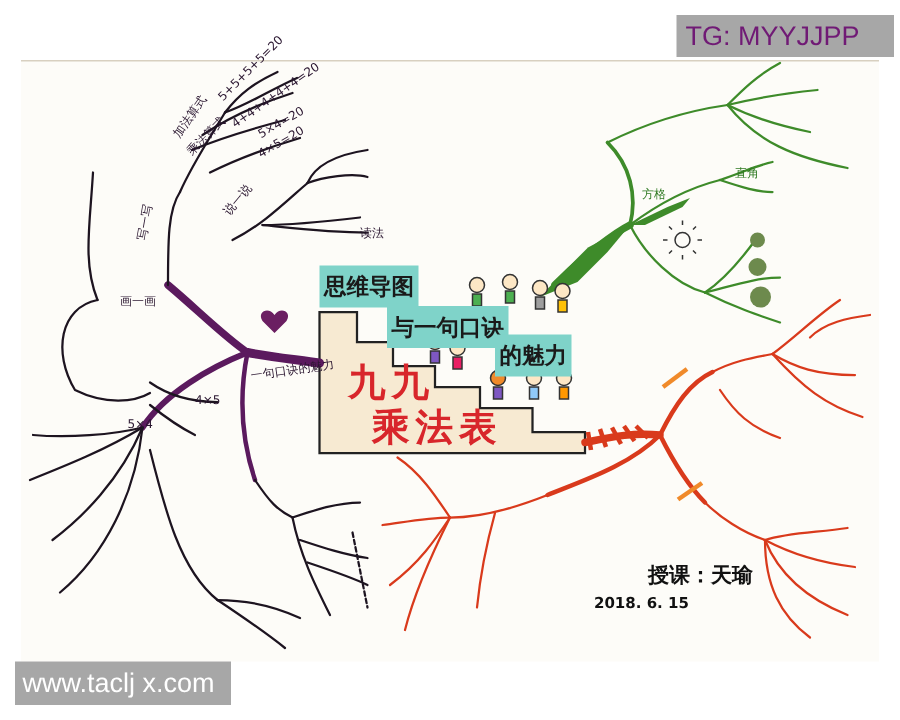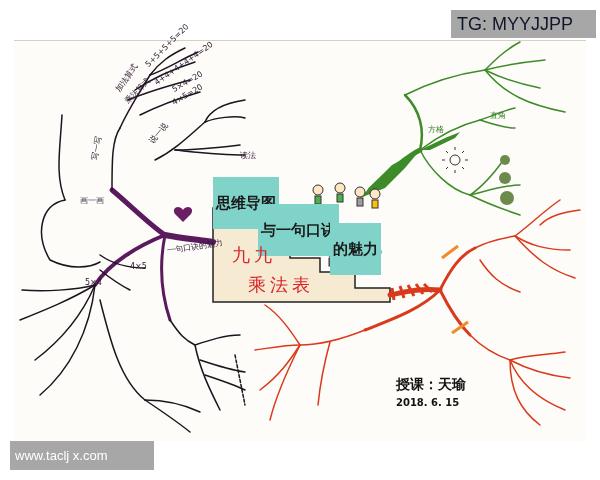--- a/index.html
+++ b/index.html
@@ -2,33 +2,33 @@
 <html><head>
   <meta charset="utf-8">
   <style>
     html, body { margin:0; padding:0; background:#ffffff; }
     body { width:600px; height:480px; position:relative; overflow:hidden;
            font-family:"DejaVu Sans", sans-serif; }
     .paper { position:absolute; left:14px; top:40px; width:572px; height:400px;
              background:#fdfcf8; border-top:1px solid #d8d0c0; }
     svg.map { position:absolute; left:0; top:0; width:600px; height:480px; }
     .wm-top { position:absolute; left:451px; top:10px; width:145px; height:28px;
-              background:#a7a7a7; color:#0f172a; font-family:"Liberation Sans", sans-serif;
+              background:#a7a7a7; color:#701a75; font-family:"Liberation Sans", sans-serif;
               font-size:18px; line-height:28px; padding-left:6px; box-sizing:border-box; }
     .wm-bottom { position:absolute; left:10px; top:441px; width:144px; height:29px;
                  background:#a7a7a7; color:#fff; font-family:"Liberation Sans", sans-serif;
-                 font-size:13px; line-height:29px; padding-left:5px; box-sizing:border-box; }
+                 font-size:18px; line-height:29px; padding-left:5px; box-sizing:border-box; }
     .credit { position:absolute; left:396px; top:374px; font-family:"DejaVu Sans", sans-serif;
               color:#111; font-weight:bold; }
-    .credit .l1, .credit .l2 { font-size:14px; line-height:21px; display:block; }
+    .credit .l1, .credit .l2 { font-size:14px; line-height:21px; display:block;margin-left:36px; }
     .credit .l3 { font-size:10px; line-height:16px; display:block; font-weight:bold; }
     .title-band { position:absolute; background:#7fd3c9; font-family:"DejaVu Sans", sans-serif;
-                  font-weight:bold; color:#1a1a1a; font-size:15px; line-height:20px; padding:16px 3px; }
-    .big-title { position:absolute; font-family:"DejaVu Serif", serif; font-weight:normal;
-                 color:#d8262b; font-size:18px; line-height:30px; letter-spacing:4px; }
+                  font-weight:bold; color:#1a1a1a; font-size:15px; line-height:20px; padding:4px 3px; }
+    .big-title { position:absolute; font-family:"DejaVu Serif", serif; font-weight:bold;
+                 color:#d8262b; font-size:25px; line-height:30px; letter-spacing:4px; }
     .lbl { position:absolute; font-family:"DejaVu Sans", sans-serif; font-size:8px; white-space:nowrap;
            transform-origin:left bottom; }
     .purple { color:#2a1630; }
     .green  { color:#2f7a22; }
   </style>
 </head>
 <body>
 
 <div class="paper"></div>
 

